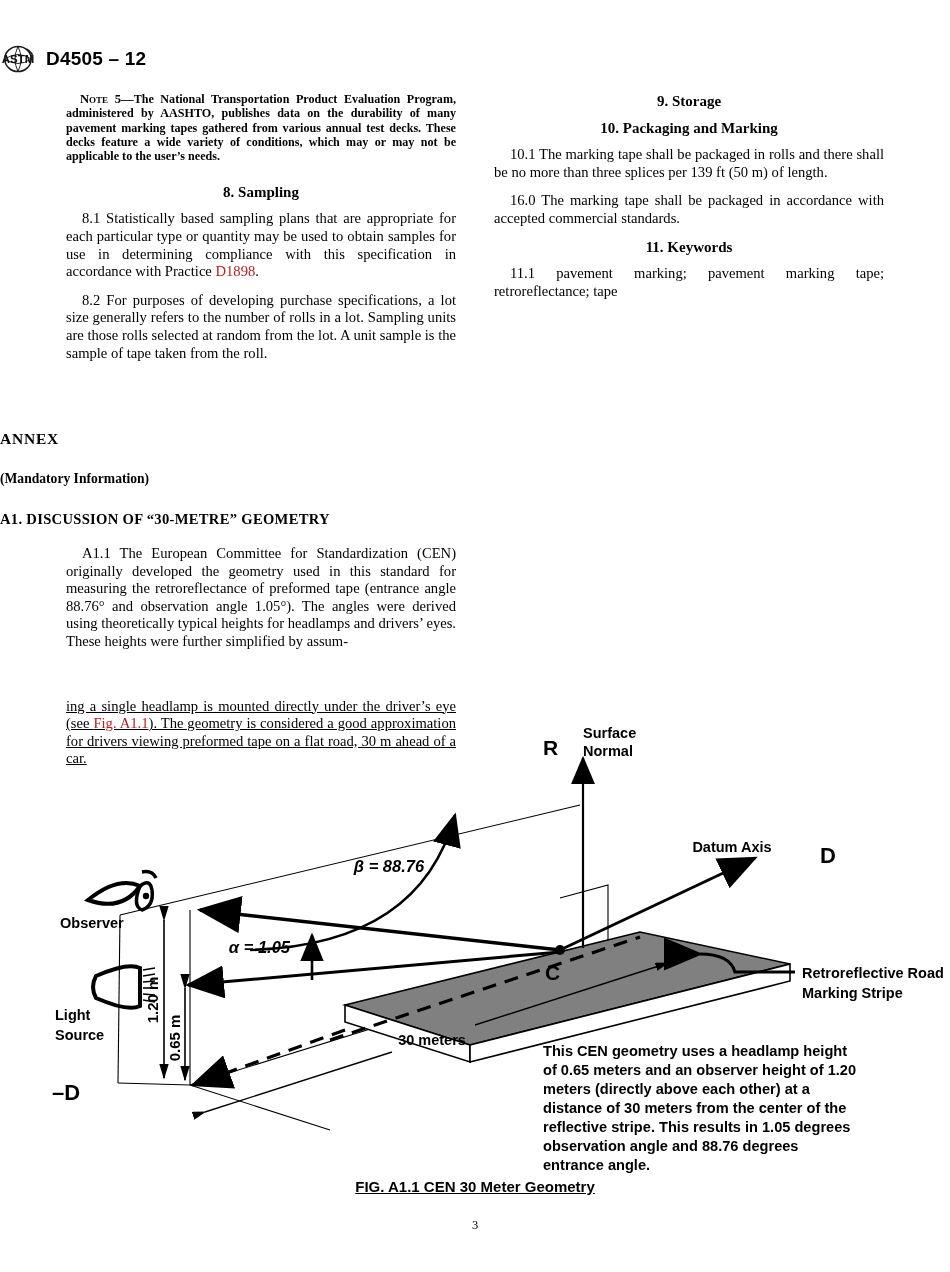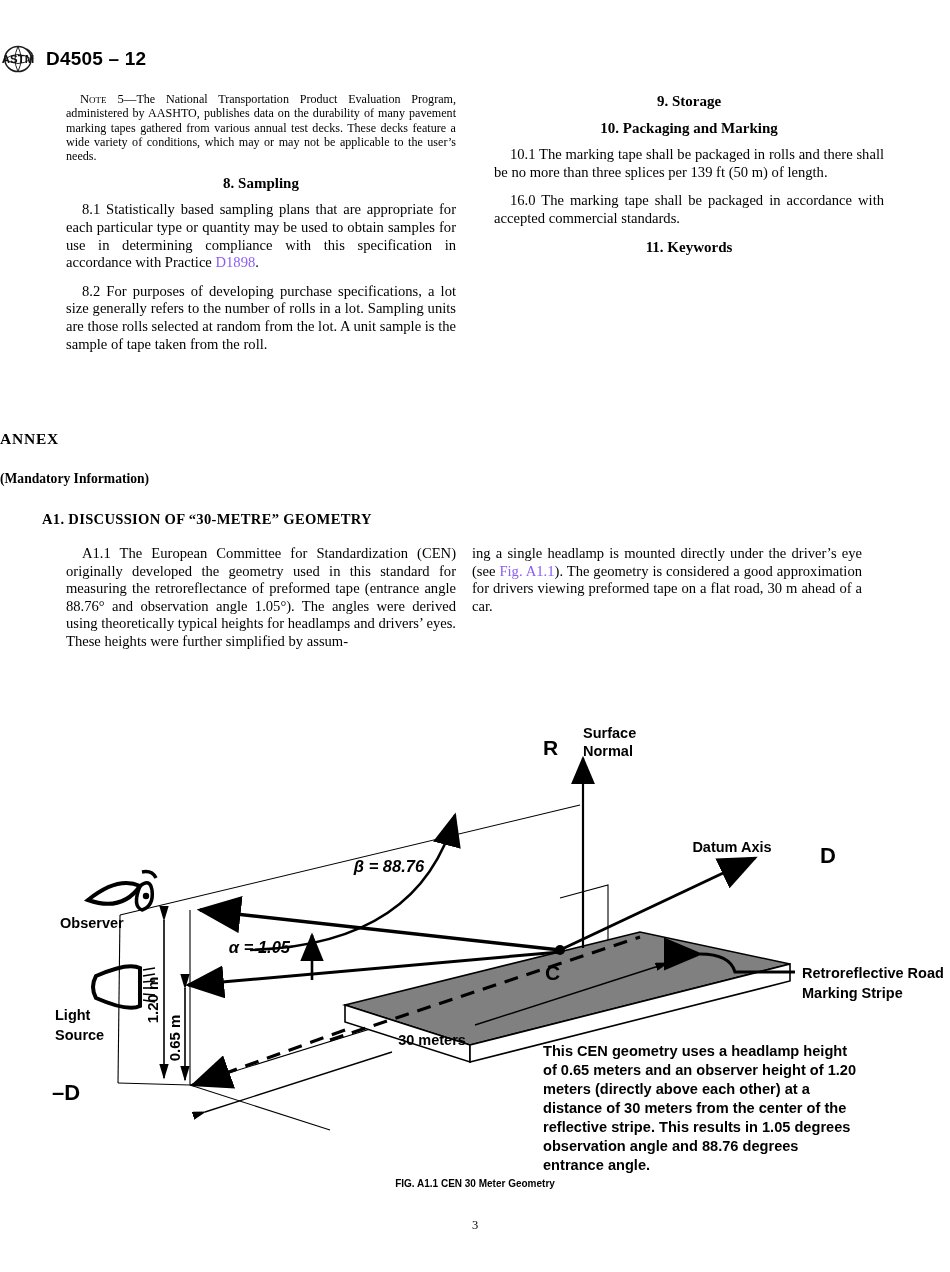--- a/index.html
+++ b/index.html
@@ -50,21 +50,22 @@
   }
   .col {
     width: 390px;
   }
 
   .note {
     font-size: 12.1px;
     line-height: 14.3px;
     text-align: justify;
     text-indent: 14px;
-    margin: 0 0 11px 0;
+    margin: 0 0 20px 0;
+    font-weight: bold;
   }
   .note .note-label {
     font-variant: small-caps;
     font-size: 12.6px;
   }
 
   h2.sec {
     font-family: "Liberation Serif", serif;
     font-weight: bold;
     font-size: 15px;
@@ -74,22 +75,22 @@
   }
   h2.sec.tight { margin-top: 0; }
 
   p.body {
     font-size: 14.6px;
     line-height: 17.6px;
     text-align: justify;
     text-indent: 16px;
     margin: 0 0 11px 0;
   }
-  p.body.noindent { text-indent: 0; }
-  .lnk { color: #8b5cf6; }
+  p.body.noindent { text-indent: 0; text-decoration: underline; }
+  .lnk { color: #b91c1c; }
   .ital { font-style: italic; }
 
   
   .annex-block {
     position: absolute;
     top: 430px;
     left: 0;
     width: 868px;
     text-align: left;
   }
@@ -104,51 +105,52 @@
     font-weight: bold;
     font-size: 13.6px;
     margin-top: 23px;
   }
   .annex-a1 {
     font-family: "Liberation Serif", serif;
     font-weight: bold;
     font-size: 14.6px;
     margin-top: 24px;
     letter-spacing: .3px;
-    margin-left: 42px;
   }
 
   
   .columns2 {
     position: absolute;
     top: 545px;
     left: 66px;
     width: 818px;
     display: flex;
-    gap: 16px;
+    gap: 36px;
+    flex-direction: column;
   }
 
   
   .figure {
     position: absolute;
     top: 700px;
     left: 0;
     width: 950px;
     height: 500px;
   }
   .fig-svg { display:block; }
   .fig-caption {
     position: absolute;
     top: 478px;
     left: 0;
     width: 950px;
     text-align: center;
     font-family: "Liberation Sans", sans-serif;
     font-weight: bold;
-    font-size: 10px;
+    font-size: 15px;
+    text-decoration: underline;
   }
 
   
   .page-num {
     position: absolute;
     top: 1218px;
     left: 0;
     width: 950px;
     text-align: center;
     font-size: 12.5px;
@@ -200,20 +202,21 @@
 
   <div class="col">
     <h2 class="sec tight">9.  Storage</h2>
 
 
     <h2 class="sec">10.  Packaging and Marking</h2>
     <p class="body">10.1 The marking tape shall be packaged in rolls and there shall be no more than three splices per 139 ft (50 m) of length.</p>
     <p class="body">16.0 The marking tape shall be packaged in accordance with accepted commercial standards.</p>
 
     <h2 class="sec">11.  Keywords</h2>
+    <p class="body">11.1 pavement marking; pavement marking tape; retroreflectance; tape</p>
   </div>
 </div>
 
 <div class="annex-block">
   <div class="annex-title">ANNEX</div>
   <div class="annex-sub">(Mandatory Information)</div>
   <div class="annex-a1">A1.  DISCUSSION OF “30-METRE” GEOMETRY</div>
 </div>
 
 <div class="columns2">

